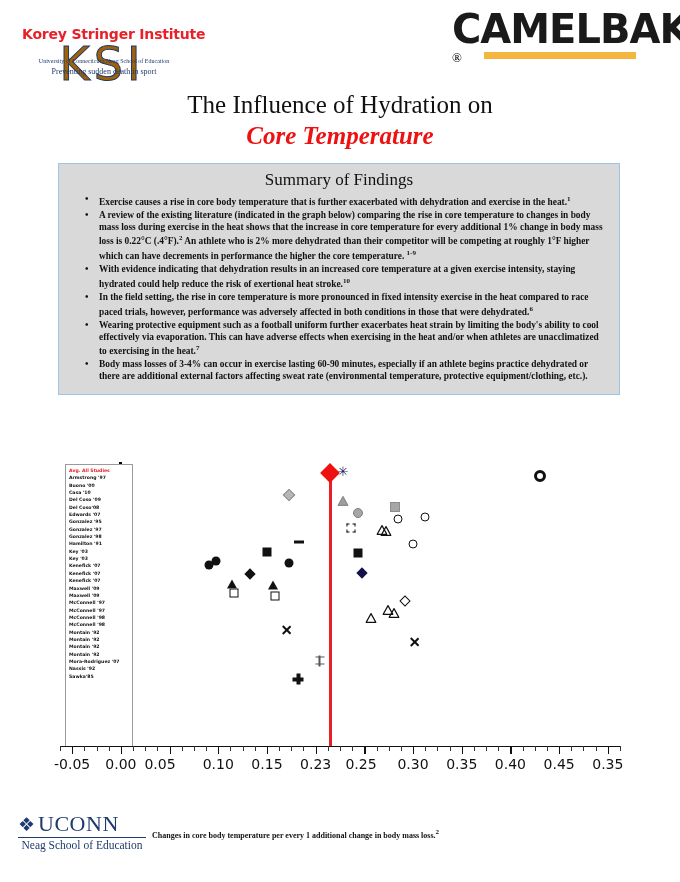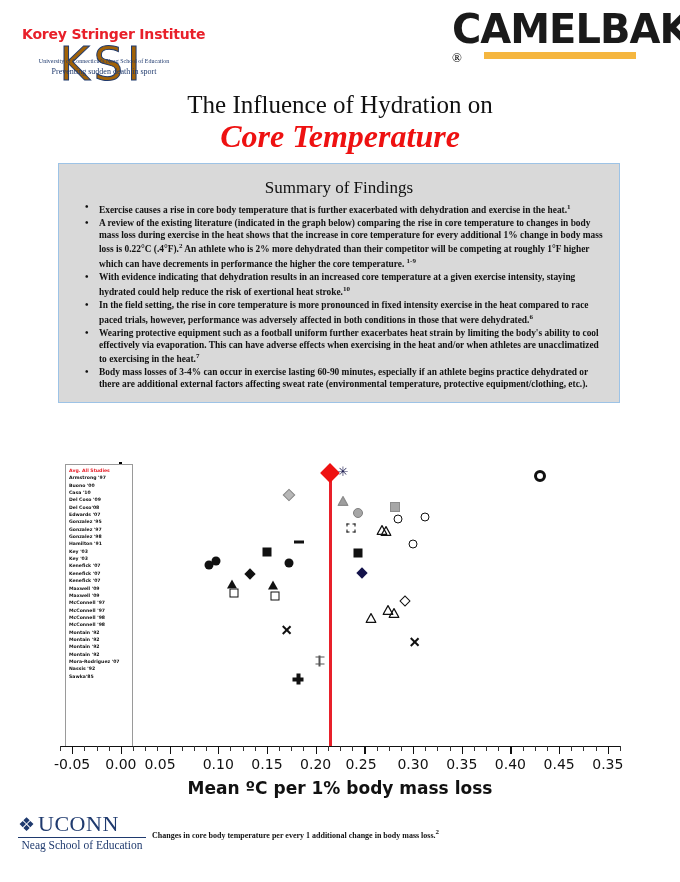--- a/index.html
+++ b/index.html
@@ -61,31 +61,31 @@
   }
 
   
   .title-block{text-align:center;margin-top:2px;}
   .title-line1{
     font-family:"Liberation Serif",serif;
     font-size:25px;color:#111;line-height:30px;
   }
   .title-line2{
     font-family:"Liberation Serif",serif;
-    font-size:32px;color:#ee1111;font-weight:bold;font-style:italic;
+    font-size:25px;color:#ee1111;font-weight:bold;font-style:italic;
     line-height:32px;
   }
 
   
   .summary-box{
     position:absolute;left:58px;top:163px;width:562px;
     background:#d9d9d9;
     border:1.5px solid #9dc3e6;
     box-sizing:border-box;
-    padding:12px 10px 10px 10px;
+    padding:4px 10px 10px 10px;
   }
   .summary-title{
     text-align:center;
     font-family:"Liberation Serif",serif;
     font-size:17px;color:#111;margin:2px 0 4px 0;
   }
   .summary-list{margin:0;padding:0 6px 0 30px;list-style:none;}
   .summary-list li{
     position:relative;
     font-family:"Liberation Serif",serif;
@@ -403,29 +403,28 @@
         <div class="tick" style="left: 535.652px;"></div>
         <div class="tick major" style="left: 547.826px;"></div>
         <div class="tick" style="left: 560px;"></div>
       </div>
     <div class="xlabels" id="xlabel-layer">
         <div class="xlabel" style="left: 12.1739px;">-0.05</div>
         <div class="xlabel" style="left: 60.8696px;">0.00</div>
         <div class="xlabel" style="left: 100px;">0.05</div>
         <div class="xlabel" style="left: 158.261px;">0.10</div>
         <div class="xlabel" style="left: 206.957px;">0.15</div>
-        <div class="xlabel" style="left: 255.652px;">0.20</div>
+        <div class="xlabel" style="left: 255.652px;">0.23</div>
         <div class="xlabel" style="left: 301px;">0.25</div>
         <div class="xlabel" style="left: 353.043px;">0.30</div>
         <div class="xlabel" style="left: 401.739px;">0.35</div>
         <div class="xlabel" style="left: 450.435px;">0.40</div>
         <div class="xlabel" style="left: 499.13px;">0.45</div>
         <div class="xlabel" style="left: 547.826px;">0.35</div>
       </div>
-    <div class="xaxis-title">Mean ºC per 1% body mass loss</div>
   </div>
 
   <div class="footer">
     <div class="uconn">
       <div class="uconn-row">
         <span class="uconn-oak">❖</span>
         <span class="uconn-word">UCONN</span>
       </div>
       <div class="uconn-rule"></div>
       <div class="uconn-sub">Neag School of Education</div>

